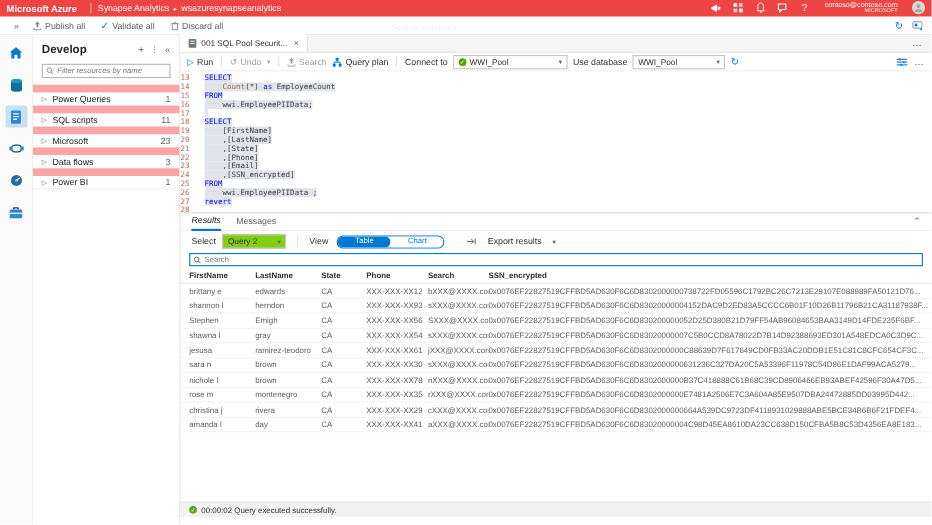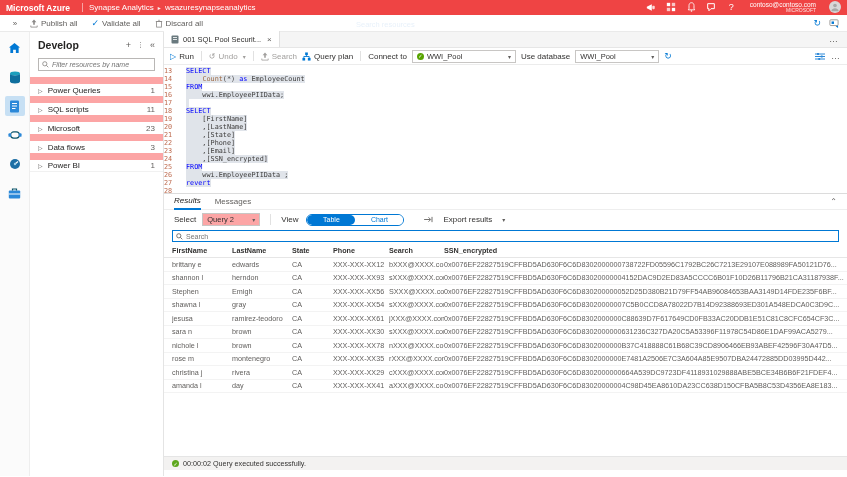--- a/index.html
+++ b/index.html
@@ -91,21 +91,21 @@
   
   .results { flex:1; display:flex; flex-direction:column; border-top:1px solid #dcdcdc; min-height:0; }
   .res-tabs { height:16px; display:flex; align-items:center; padding:0 10px; gap:14px;
     border-bottom:1px solid #eee; font-size:8px; }
   .res-tab { height:16px; display:flex; align-items:center; color:#605e5c; }
   .res-tab.active { color:#252423; border-bottom:2px solid #0078d4;font-style:italic; }
   .res-collapse { margin-left:auto; color:#605e5c; font-size:8px; }
 
   .res-controls { height:19px; display:flex; align-items:center; padding:0 10px; gap:6px; font-size:8px; }
   .ctl-label { color:#323130; }
-  .ctl-select { height:13px; border:1px solid #c8c6c4; background:#fca5a5; display:flex; align-items:center;
+  .ctl-select { height:13px; border:1px solid #c8c6c4; background:#84cc16; display:flex; align-items:center;
     gap:4px; padding:0 4px; font-size:7.5px; color:#323130; }
   .ctl-sep { width:1px; height:11px; background:#e1e1e1; margin:0 4px; }
   .pill { display:flex; border:1px solid #0078d4; border-radius:8px; overflow:hidden; height:12px; margin-left:2px; }
   .pill-seg { width:48px; display:flex; align-items:center; justify-content:center; font-size:7px; }
   .pill-seg.on { background:#0078d4; color:#fff; border-radius:8px; }
   .pill-seg.off { color:#0078d4; background:#fff; }
   .export { display:flex; align-items:center; gap:10px; margin-left:14px; color:#323130; }
 
   .res-search { margin:1px 8px 2px 8px; height:12px; border:1px solid #0078d4; display:flex;
     align-items:center; gap:3px; padding:0 3px; background:#fff; }

